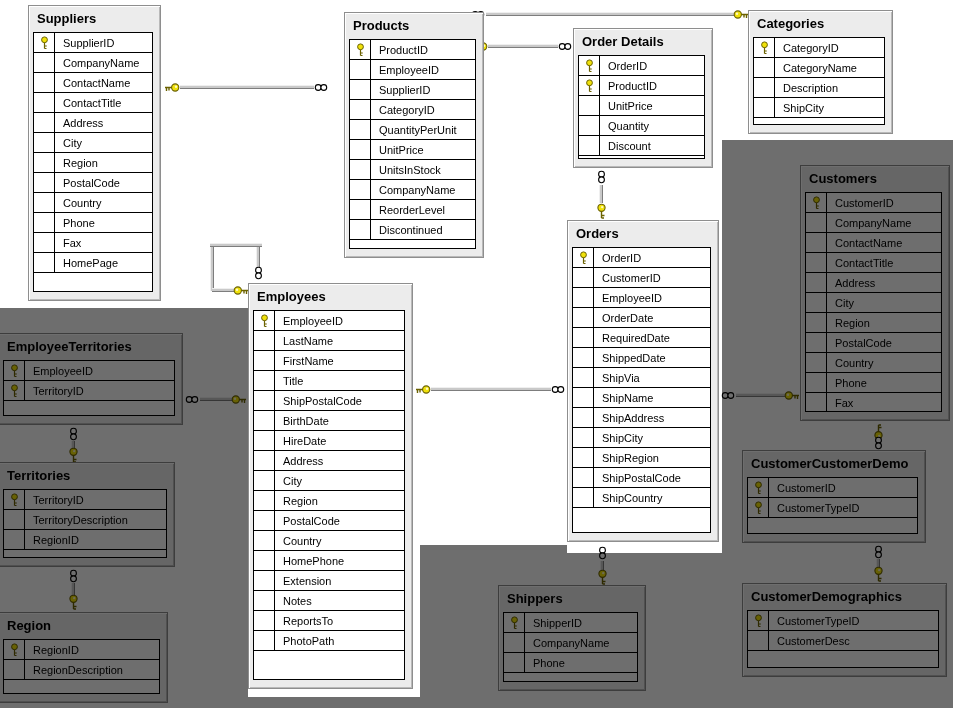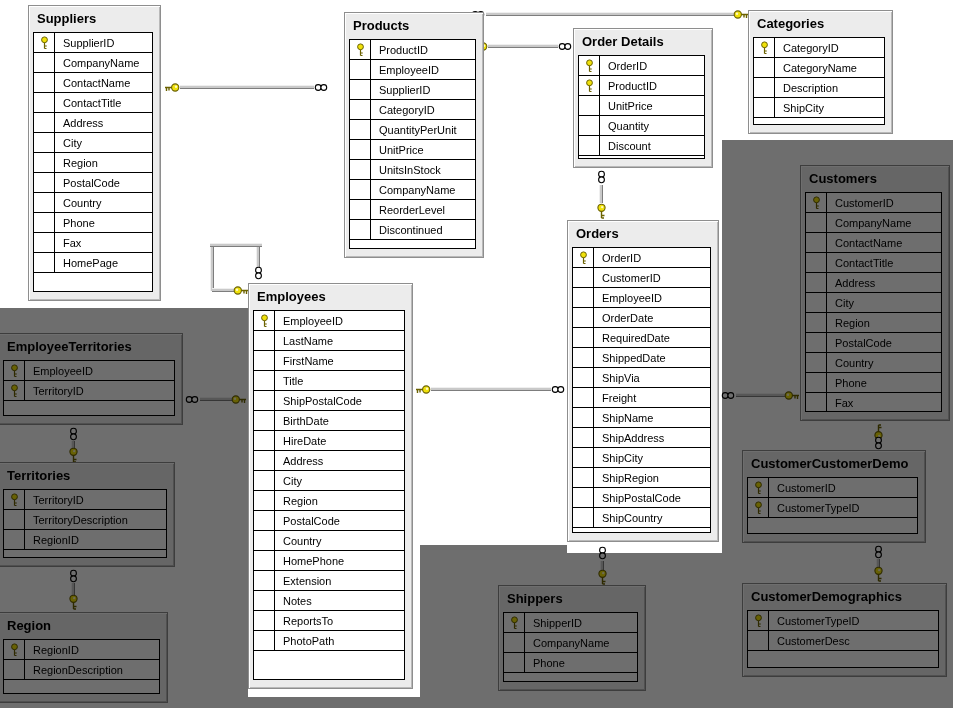--- a/index.html
+++ b/index.html
@@ -275,24 +275,20 @@
         <div class="row">
           <div class="kc"></div>
           <div class="fn">ShippedDate</div>
         </div>
         <div class="row">
           <div class="kc"></div>
           <div class="fn">ShipVia</div>
         </div>
         <div class="row">
           <div class="kc"></div>
-          <div class="fn">Freight</div>
-        </div>
-        <div class="row">
-          <div class="kc"></div>
           <div class="fn">ShipName</div>
         </div>
         <div class="row">
           <div class="kc"></div>
           <div class="fn">ShipAddress</div>
         </div>
         <div class="row">
           <div class="kc"></div>
           <div class="fn">ShipCity</div>
         </div>

